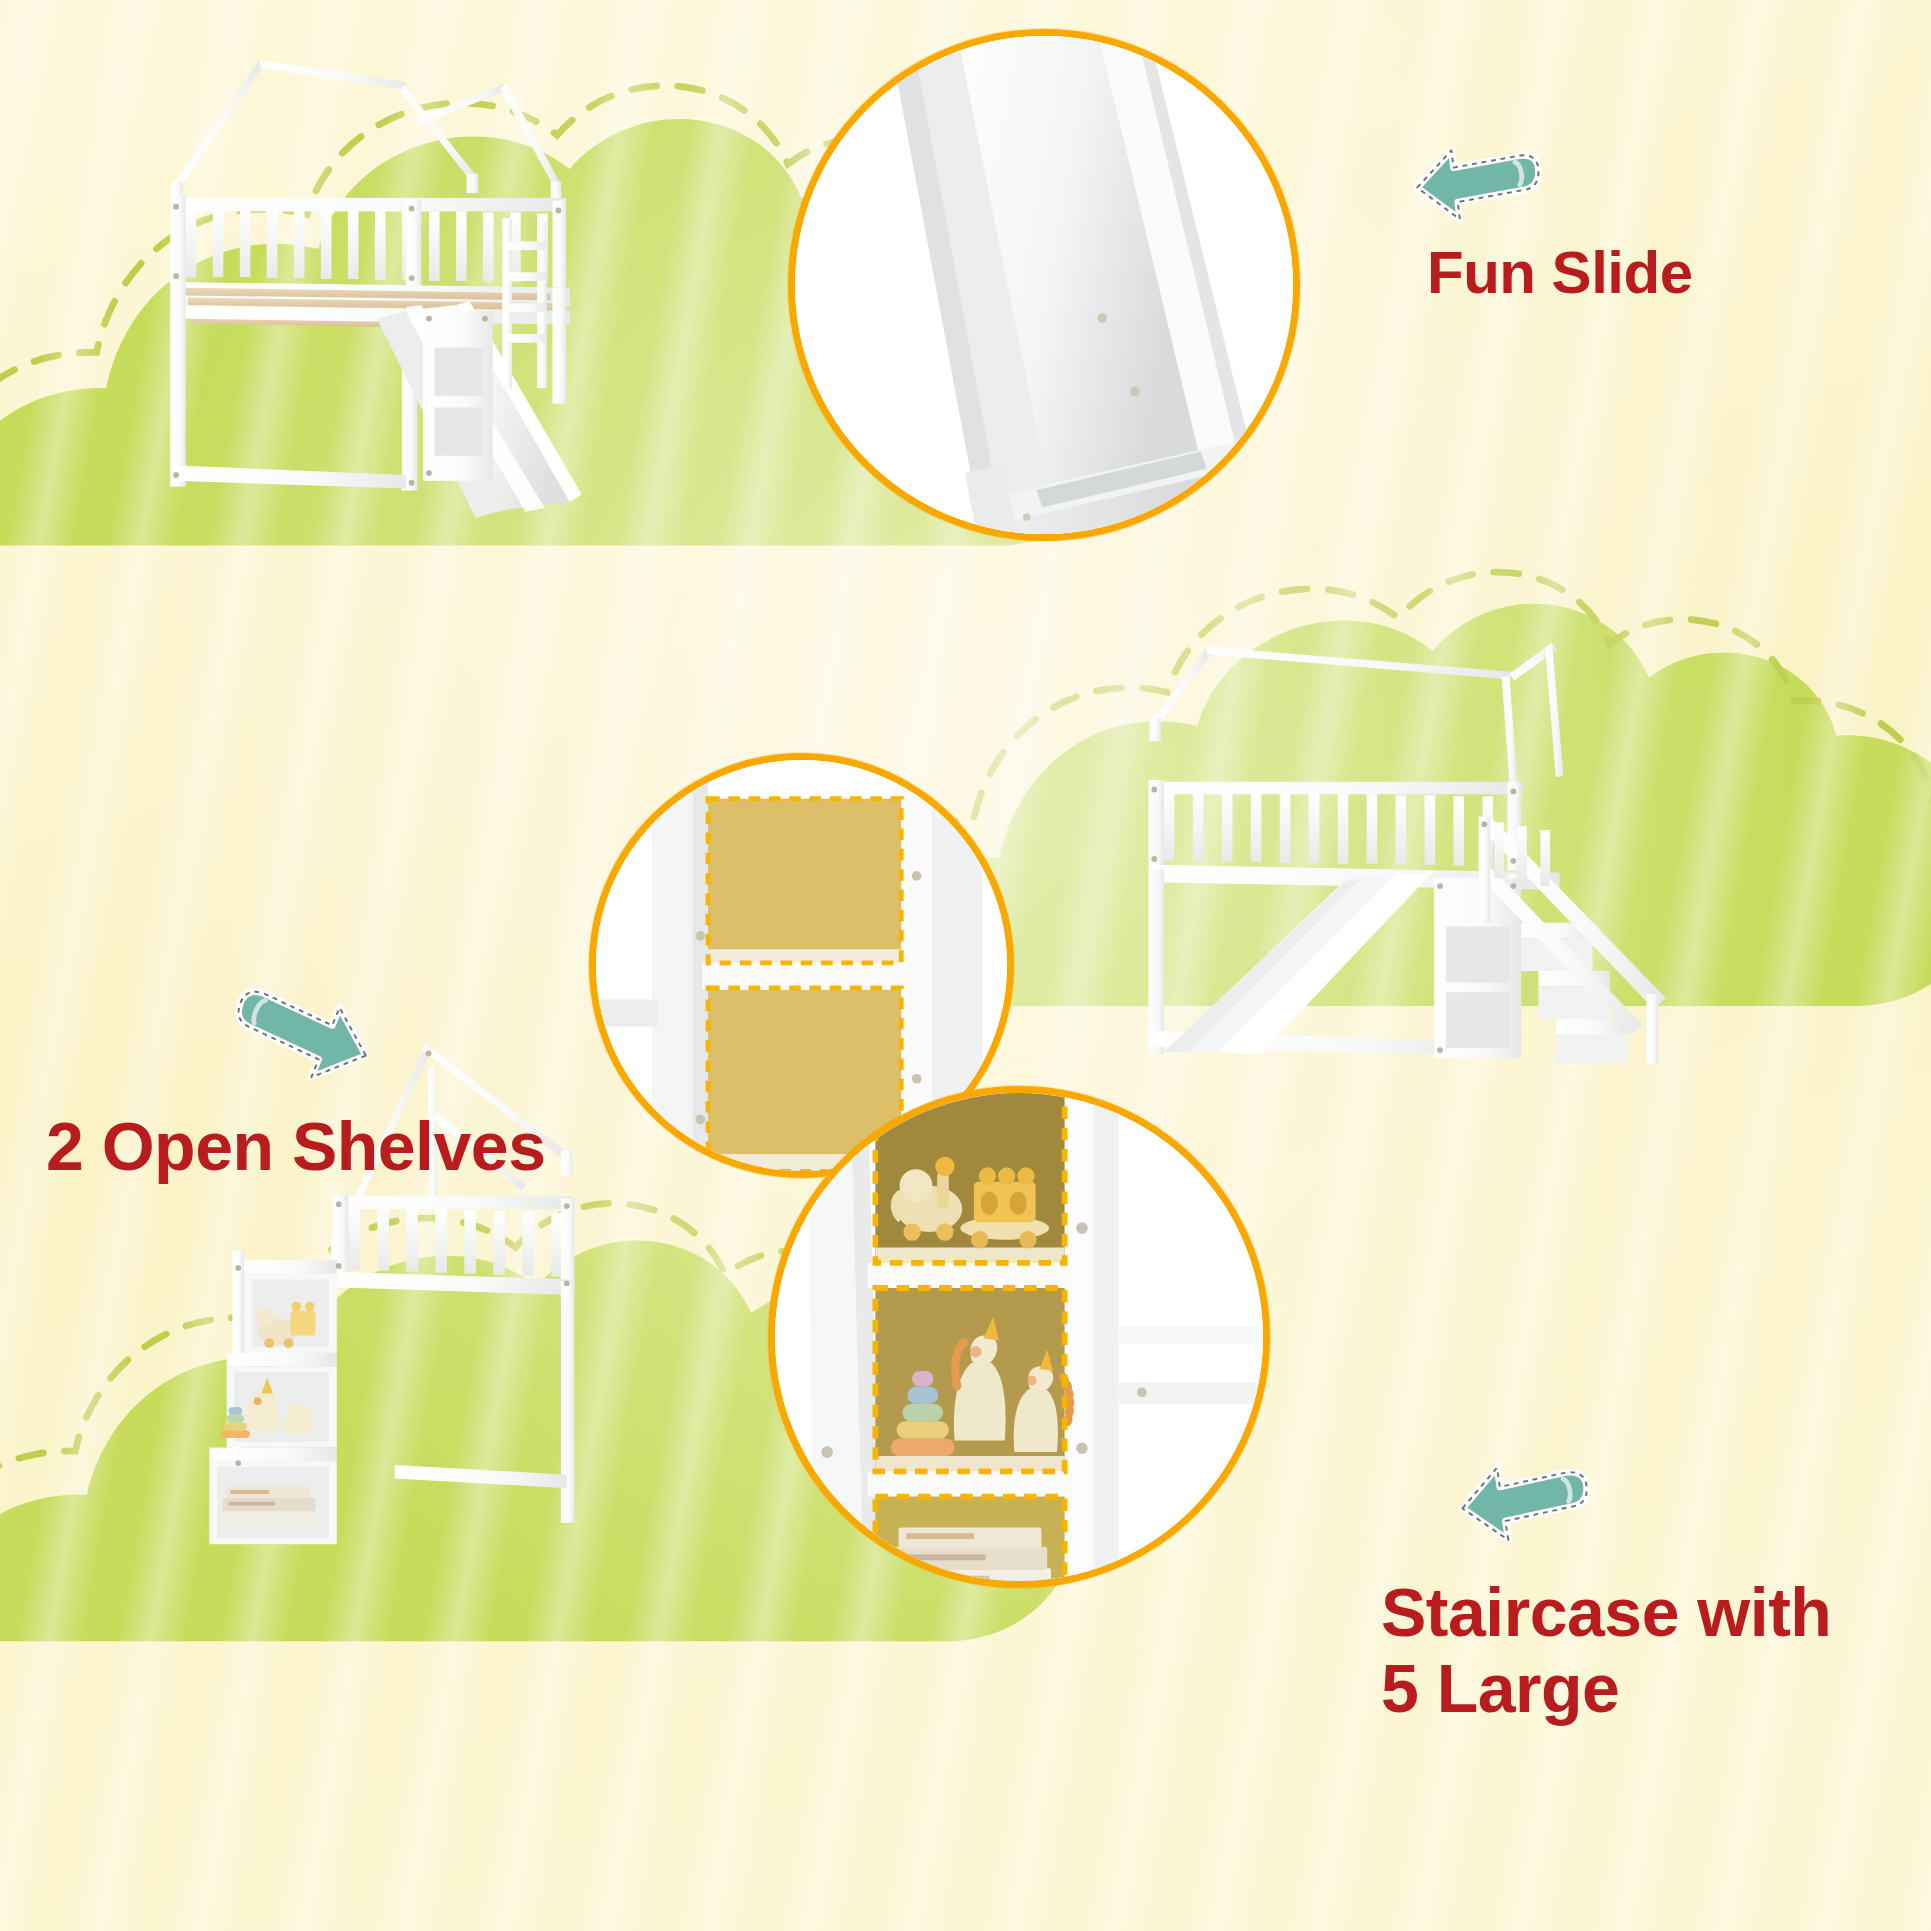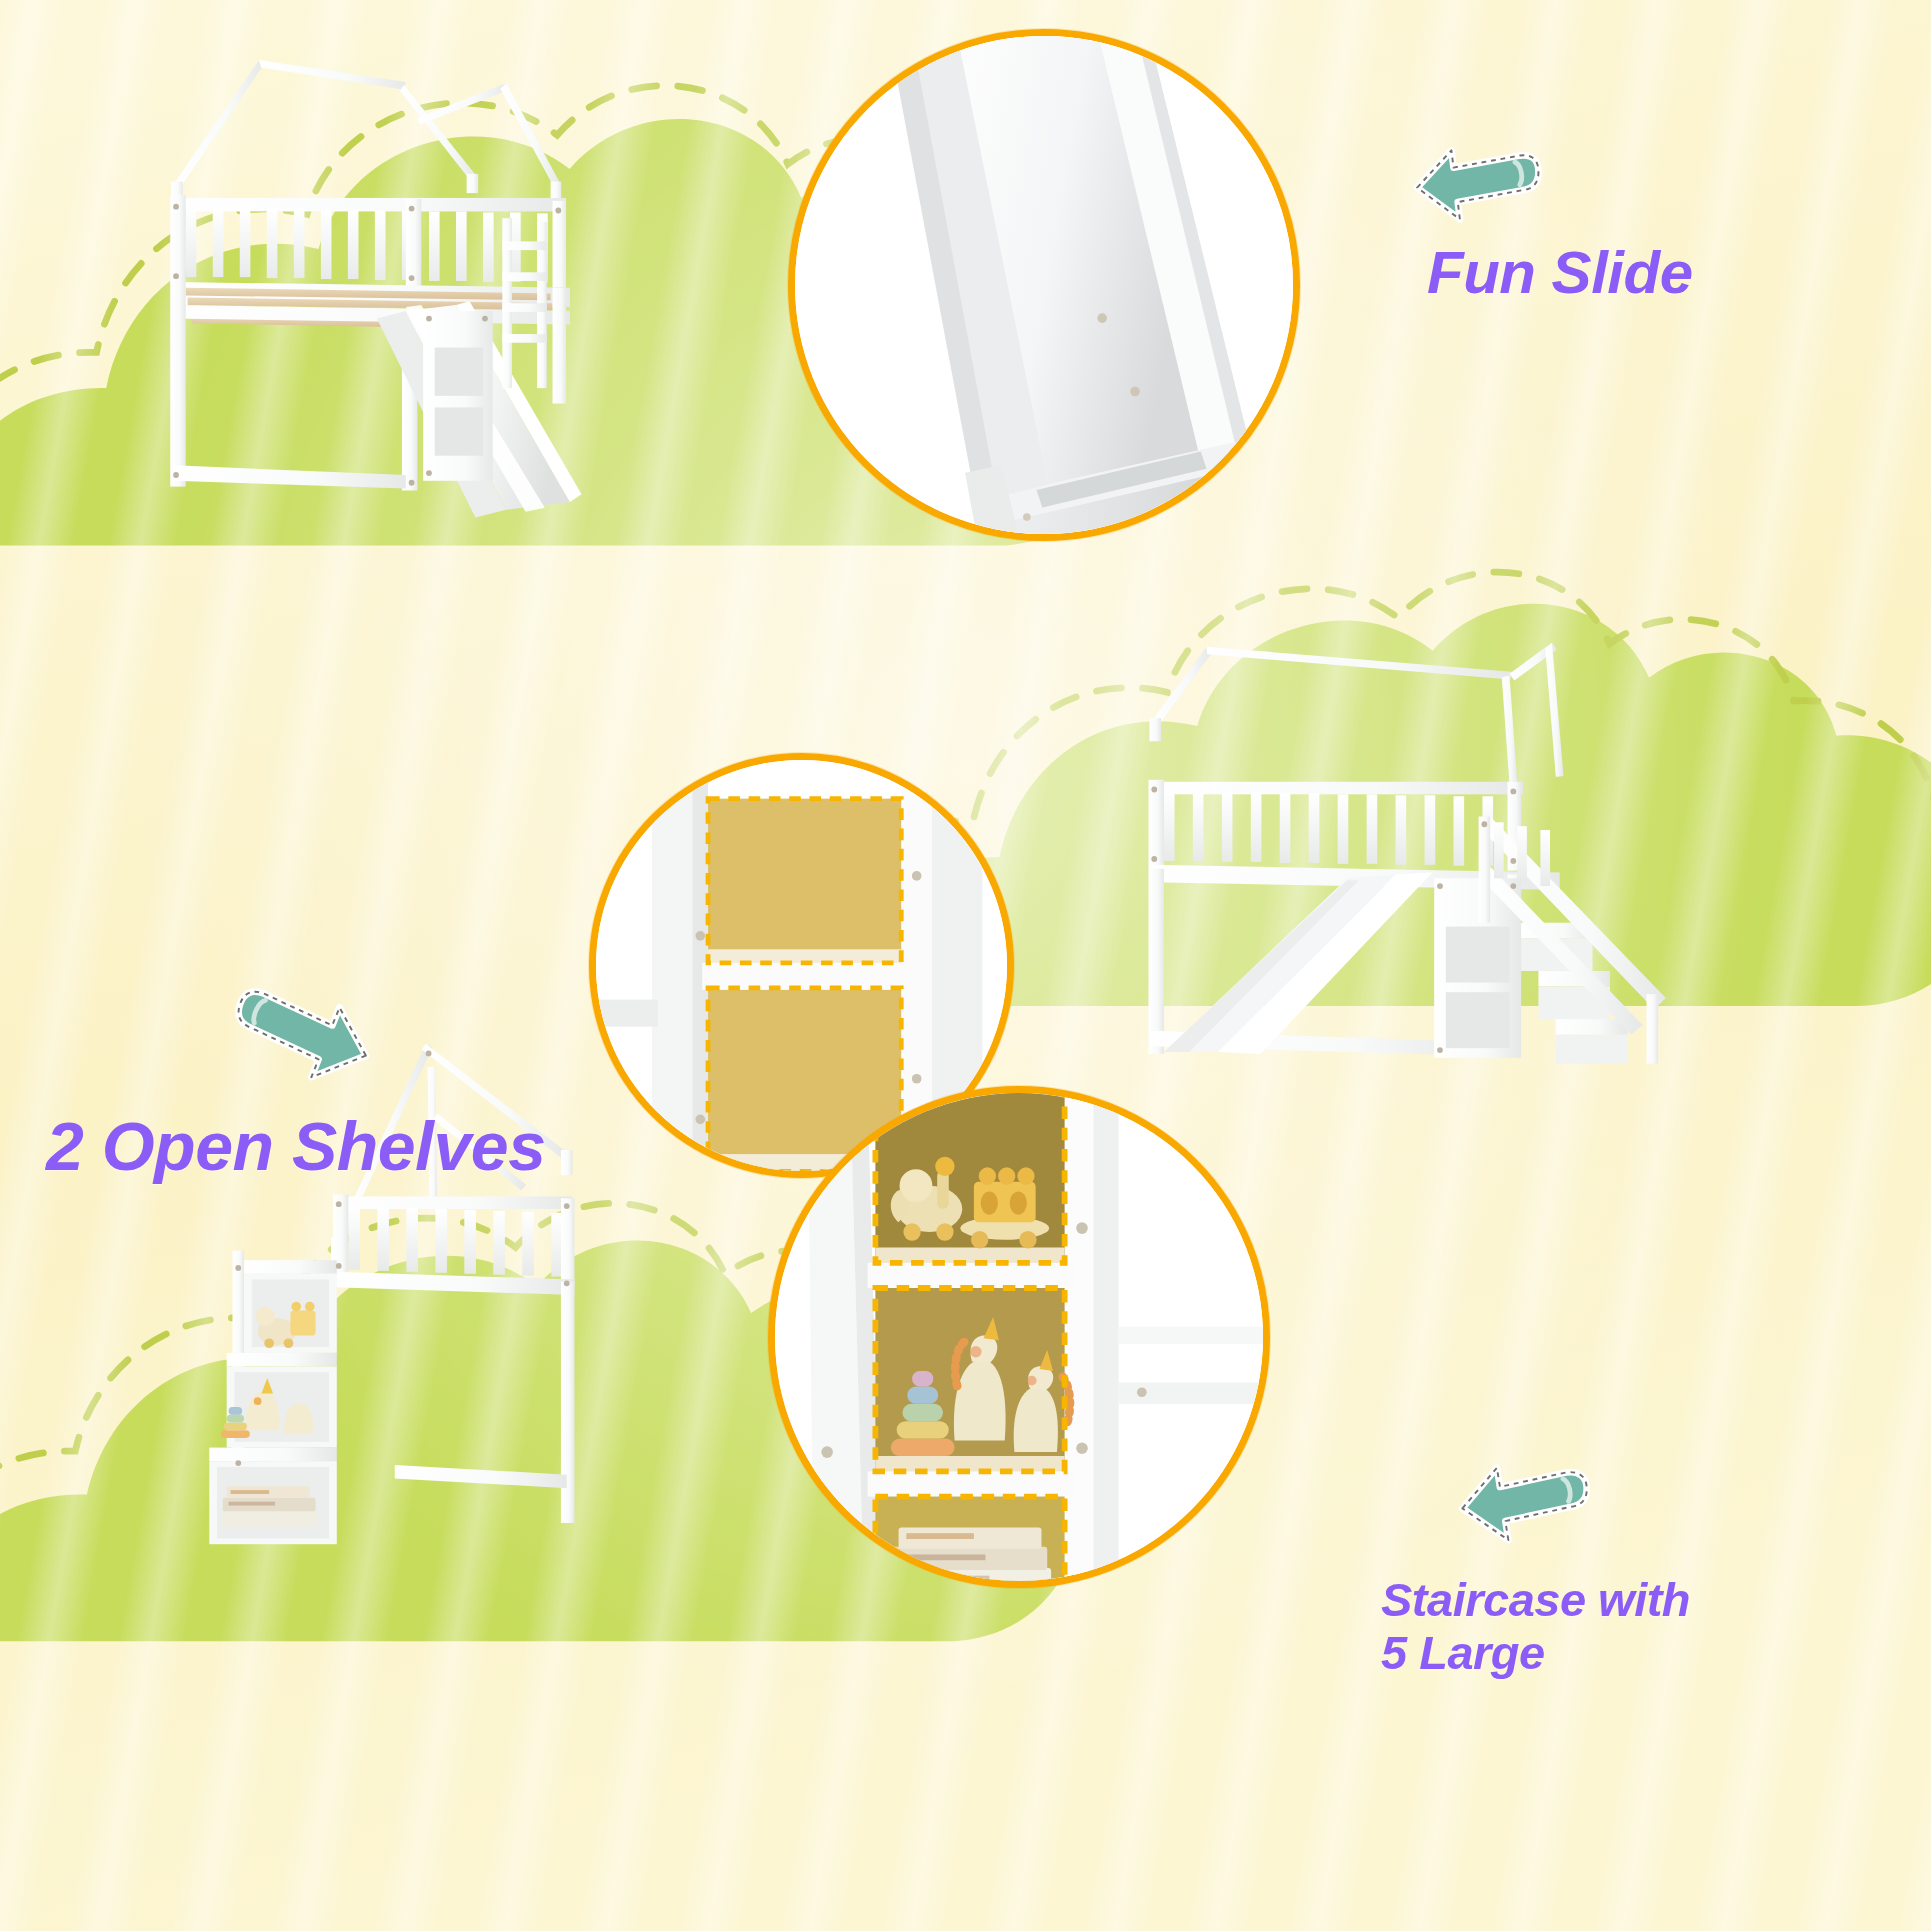--- a/index.html
+++ b/index.html
@@ -37,23 +37,22 @@
     background:#fff;
     border:7.7px solid #F9A800;
     overflow:hidden;
     box-shadow:0 0 0 1px rgba(249,168,0,.25);
   }
   .circle .inner { position:absolute; inset:0; }
 
   
   .callout {
     position:absolute; z-index:8;
-    color:#8b5cf6;
+    color:#b91c1c;
     font-weight:bold;
-    font-style:italic;
     letter-spacing:-0.5px;
     line-height:1.12;
     text-shadow:0 1px 0 rgba(255,255,255,.55);
   }
 
   
   .arrow { position:absolute; z-index:8; }
 
   
 </style>
@@ -582,17 +581,17 @@
   <svg viewBox="0 0 230 160" width="222" height="154">
     <g transform="rotate(-9 115 80)">
       <path d="M58 84 L100 48 L100 68 L170 64 C184 64 190 72 189 82 C188 94 182 100 170 100
                L100 104 L100 124 Z" fill="#72B6A8" stroke="#ffffff" stroke-width="7" stroke-linejoin="round"></path>
       <path d="M58 84 L100 48 L100 68 L170 64 C184 64 190 72 189 82 C188 94 182 100 170 100
                L100 104 L100 124 Z" fill="none" stroke="#6f6f6f" stroke-width="2" stroke-dasharray="5 5" stroke-linejoin="round"></path>
       <path d="M166 70 C172 74 173 88 168 94" stroke="#cfe6df" stroke-width="5" fill="none" stroke-linecap="round"></path>
     </g>
   </svg>
 </div>
-<div class="callout" style="left:1381px; top:1574px; font-size:47px;">
+<div class="callout" style="left:1381px; top:1574px; font-size:68px;">
   <div>Staircase with</div>
   <div>5 Large</div>
 </div>
 
 
 </body></html>

